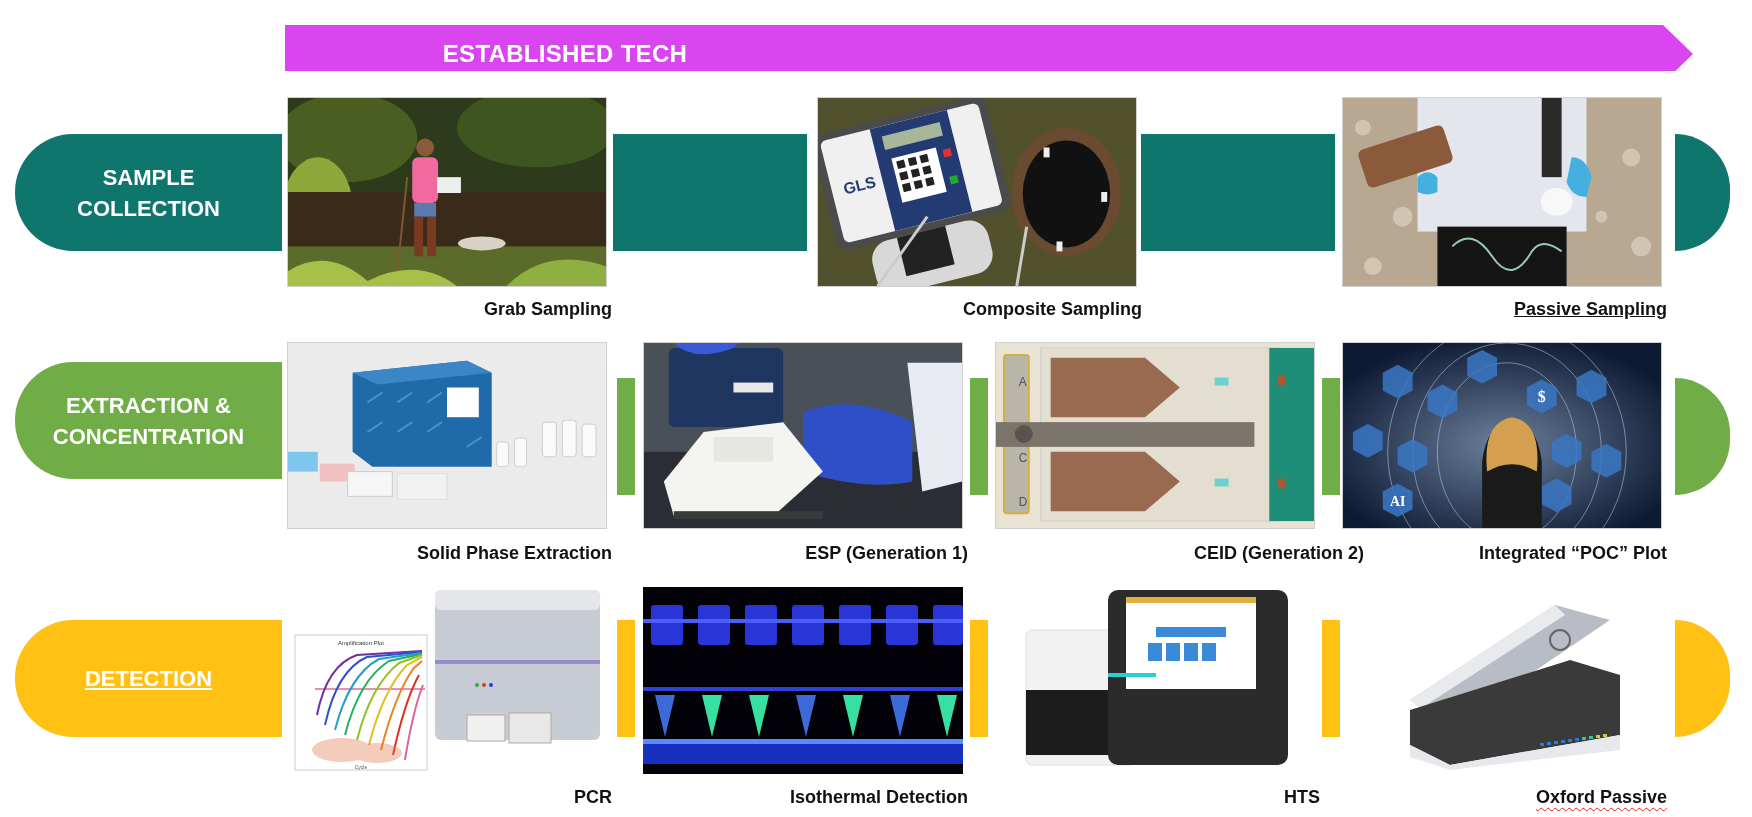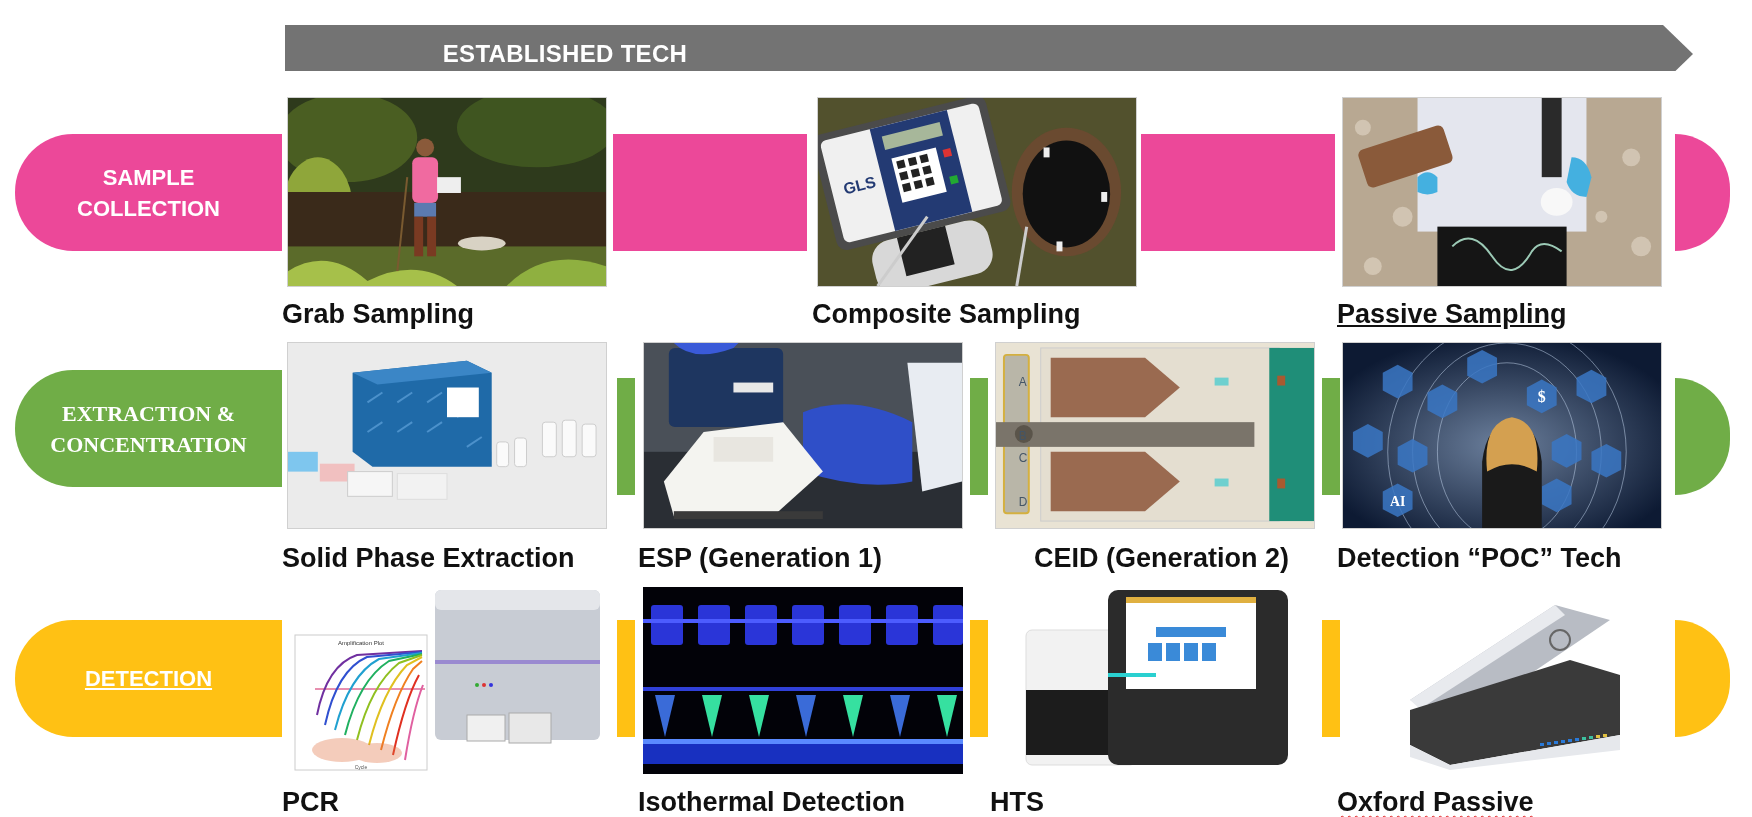--- a/index.html
+++ b/index.html
@@ -1,34 +1,34 @@
 <!DOCTYPE html>
 <html><head>
 <meta charset="utf-8">
 <style>
   html,body{margin:0;padding:0;background:#ffffff;}
   body{width:1752px;height:817px;position:relative;overflow:hidden;font-family:"Liberation Sans",sans-serif;}
   .abs{position:absolute;}
   
-  .arrow{left:285px;top:25px;width:1408px;height:46px;background:#737373;
+  .arrow{left:285px;top:25px;width:1408px;height:46px;background:#d946ef;
     clip-path:polygon(0 0,1378px 0,1408px 29px,1378px 58px,0 58px);}
   .arrow-label{position:absolute;top:0;height:58px;line-height:58px;color:#fff;font-weight:bold;font-size:24px;letter-spacing:0.3px;text-align:center;}
   
   .pill{left:15px;width:267px;height:117px;border-radius:58px 0 0 58px;display:flex;align-items:center;justify-content:center;text-align:center;color:#fff;font-weight:bold;font-size:22px;line-height:31px;}
   .pill span{display:block;white-space:pre-line;}
   .half{left:1675px;width:55px;height:117px;border-radius:0 58px 58px 0;}
-  .blue{background:#ec4899;}
+  .blue{background:#0f766e;}
   .green{background:#70ad47;}
   .yellow{background:#ffc114;}
   .bar-wide{height:117px;}
   .bar-narrow{width:18px;height:117px;}
   
   .photo{overflow:hidden;border:1px solid #d0d0d0;box-sizing:border-box;}
   .photo svg{display:block;width:100%;height:100%;}
-  .caption{width:330px;text-align:left;font-weight:bold;font-size:27px;color:#111;}
+  .caption{width:330px;text-align:right;font-weight:bold;font-size:18px;color:#111;}
   .squiggle{text-decoration:underline wavy #e02020;text-decoration-thickness:1px;text-underline-offset:4px;}
 </style>
 </head>
 <body>
 
 <div class="abs arrow">
   <div class="arrow-label" style="left:0;width:560px;">ESTABLISHED TECH</div>
 </div>
 
 <div class="abs pill blue" style="top:134px;">
@@ -118,21 +118,21 @@
       <rect x="18" y="40" width="90" height="40" rx="6" fill="#8a5a3a"></rect>
     </g>
     <path d="M75 80 q10 -10 20 0 v15 q-10 5 -20 0z" fill="#44b0e0"></path>
     <path d="M230 60 q15 0 20 20 l-5 20 q-15 0 -20 -15z" fill="#44b0e0"></path>
     <ellipse cx="215" cy="105" rx="16" ry="14" fill="#f8f8f8"></ellipse>
     <path d="M110 150 q20 -20 40 10 q20 30 40 -5 q10 -15 30 0" stroke="#9ccab6" stroke-width="2" fill="none"></path>
   </svg>
 </div>
 <div class="abs caption" style="left:1337px;top:299px;text-decoration:underline;">Passive Sampling</div>
 
-<div class="abs pill green" style="top:370px;font-family:Liberation Serif, serif;">
+<div class="abs pill green" style="top:362px;">
   <span>EXTRACTION &amp;
 CONCENTRATION</span>
 </div>
 <div class="abs bar-narrow green" style="left:617px;top:378px;"></div>
 <div class="abs bar-narrow green" style="left:970px;top:378px;"></div>
 <div class="abs bar-narrow green" style="left:1322px;top:378px;"></div>
 <div class="abs half green" style="top:378px;"></div>
 
 <div class="abs photo" style="left:287px;top:342px;width:320px;height:187px;">
   <svg viewBox="0 0 320 187" preserveAspectRatio="none">
@@ -231,21 +231,21 @@
       <polygon points="200,145 215,137 230,145 230,163 215,171 200,163"></polygon>
     </g>
     <g font-family="Liberation Serif, serif" font-weight="bold" fill="#fff" text-anchor="middle">
       <text x="55" y="165" font-size="14">AI</text>
       <text x="200" y="60" font-size="16">$</text>
     </g>
     <path d="M140 187 L140 120 q5 -40 30 -40 q25 0 30 40 L200 187z" fill="#1a1a1a"></path>
     <path d="M145 130 q-5 -50 25 -55 q30 5 25 55 q-25 -15 -50 0z" fill="#d4a050"></path>
   </svg>
 </div>
-<div class="abs caption" style="left:1337px;top:543px;">Detection “POC” Tech</div>
+<div class="abs caption" style="left:1337px;top:543px;">Integrated “POC” Plot</div>
 
 <div class="abs pill yellow" style="top:620px;text-decoration:underline;">
   <span>DETECTION</span>
 </div>
 <div class="abs bar-narrow yellow" style="left:617px;top:620px;"></div>
 <div class="abs bar-narrow yellow" style="left:970px;top:620px;"></div>
 <div class="abs bar-narrow yellow" style="left:1322px;top:620px;"></div>
 <div class="abs half yellow" style="top:620px;"></div>
 
 <div class="abs" style="left:287px;top:585px;width:320px;height:187px;">

